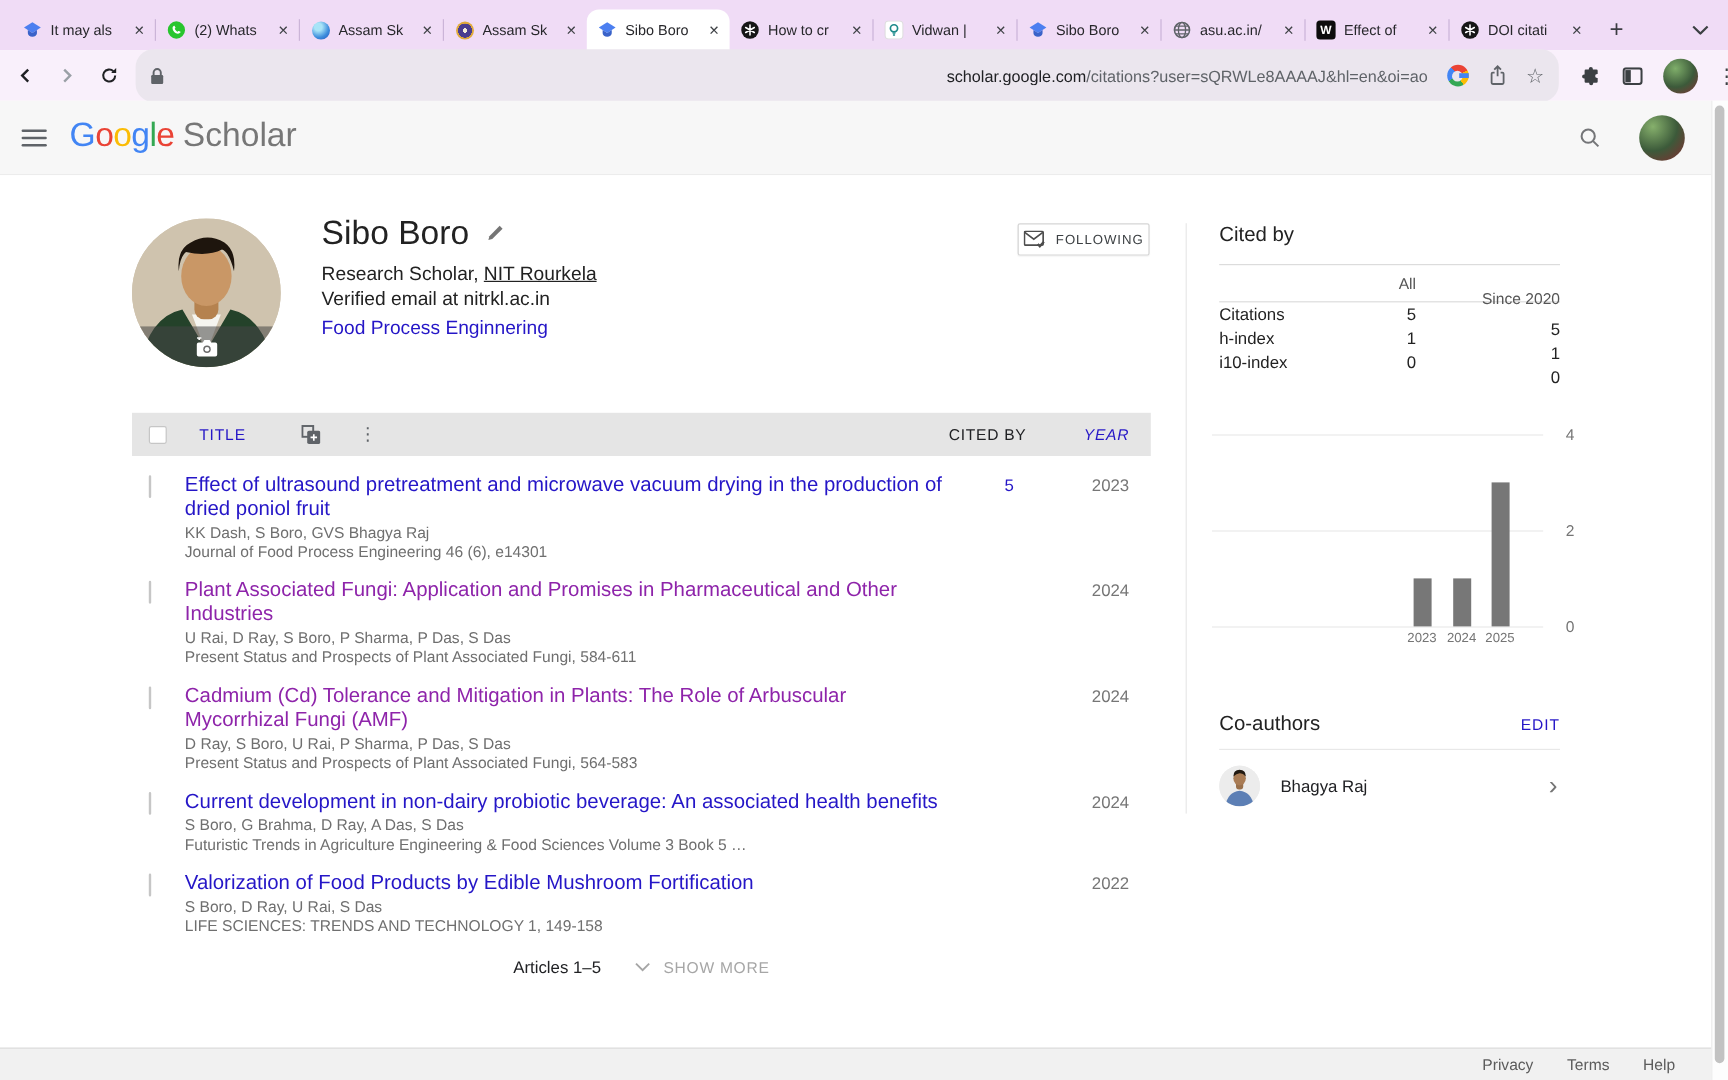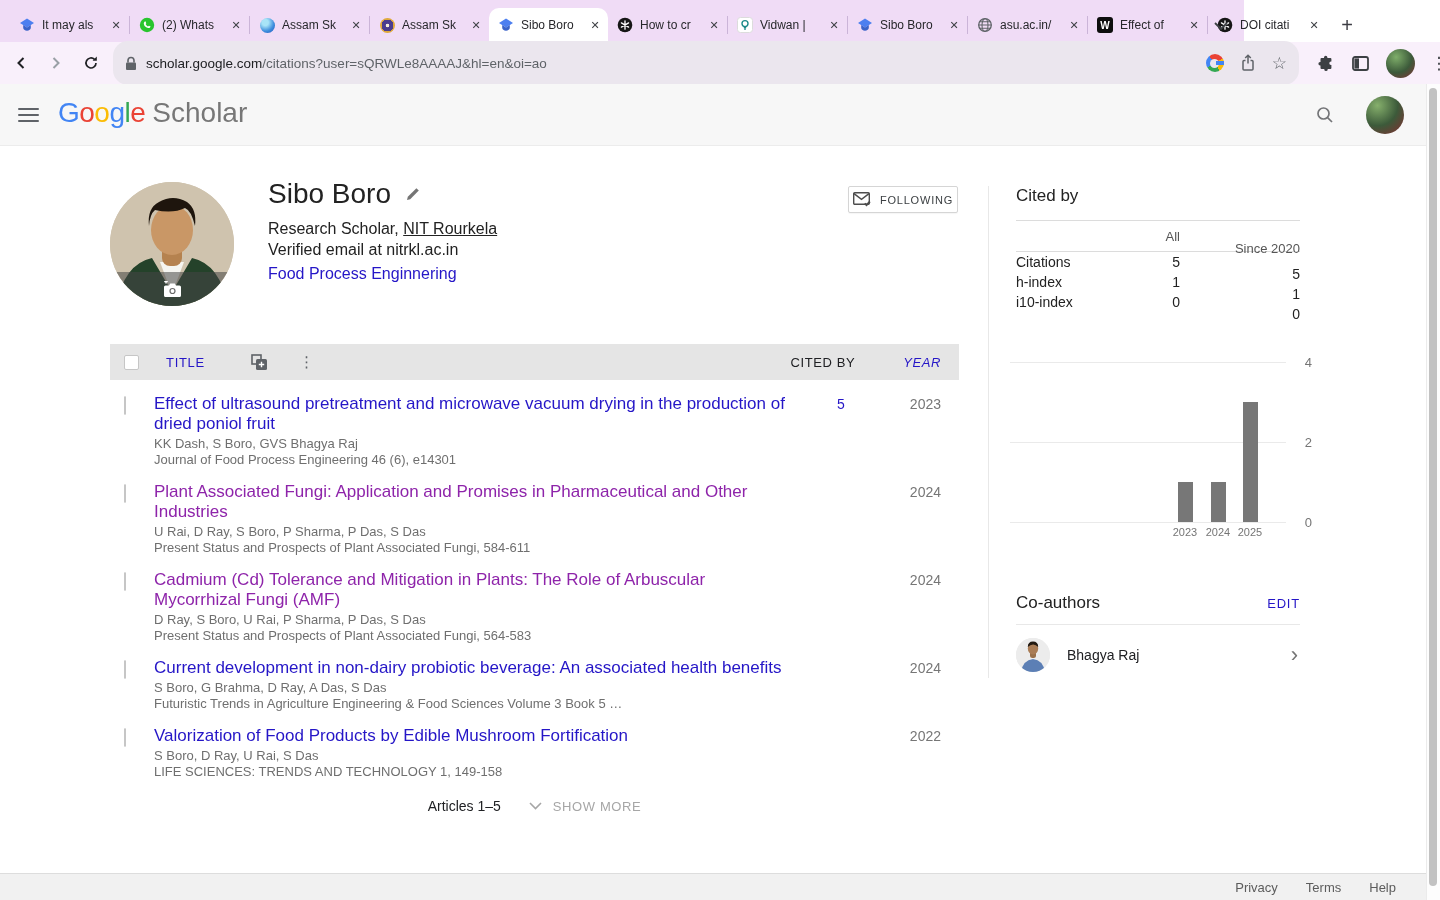--- a/index.html
+++ b/index.html
@@ -1,20 +1,20 @@
 <!DOCTYPE html>
 <html><head>
 <meta charset="utf-8">
 <style>
   html,body{margin:0;padding:0;width:1440px;height:900px;overflow:hidden;
     font-family:"Liberation Sans",sans-serif;background:#fff;}
   .window{position:relative;width:1440px;height:900px;overflow:hidden;}
 
   
-  .tabstrip{position:absolute;left:0;top:0;width:1244px;height:42px;background:#f0dcf6;
+  .tabstrip{position:absolute;left:0;top:0;width:1440px;height:42px;background:#f0dcf6;
     display:flex;align-items:flex-end;padding-left:10px;box-sizing:border-box;}
   .tab{width:119px;height:34px;display:flex;align-items:center;padding:0 5px 0 9px;
     box-sizing:border-box;border-radius:10px 10px 0 0;flex:none;}
   .tab.active{background:#fff;}
   .tfav{width:16px;height:16px;flex:none;display:flex;align-items:center;justify-content:center;}
   .tlabel{flex:1;font-size:12px;color:#27272b;white-space:nowrap;overflow:hidden;margin:0 3px 0 7px;}
   .tclose{width:16px;height:16px;flex:none;display:flex;align-items:center;justify-content:center;
     font-size:11px;color:#3f4246;}
   .tsep{width:1px;height:18px;background:#cbb4d8;margin-bottom:8px;flex:none;}
   .newtab{width:28px;height:28px;margin:0 0 3px 6px;display:flex;align-items:center;
@@ -25,21 +25,21 @@
   .fav-emblem{width:15px;height:15px;border-radius:50%;
     background:radial-gradient(circle,#f3ecd8 0 18%,#4a3d8f 19% 55%,#dfa93c 56% 100%);}
   .fav-word{width:16px;height:16px;background:#0d0d0d;border-radius:3px;color:#fff;
     font-size:10px;font-weight:bold;display:flex;align-items:center;justify-content:center;}
 
   
   .toolbar{position:absolute;left:0;top:42px;width:1440px;height:42px;background:#f9f0fb;
     display:flex;align-items:center;}
   .navbtn{width:28px;height:28px;display:flex;align-items:center;justify-content:center;margin-left:7px;flex:none;}
   .omnibox{height:44px;background:#ebe6ee;border-radius:15px;flex:none;width:1186px;
-    margin-left:8px;display:flex;align-items:center;padding:0 12px;box-sizing:border-box;}
+    margin-left:8px;display:flex;align-items:center;padding:0 12px;box-sizing:border-box;text-align:right;}
   .url{font-size:13.5px;color:#202124;margin-left:9px;flex:1;white-space:nowrap;overflow:hidden;}
   .url .path{color:#5f6368;}
   .obicon{margin-left:16px;display:flex;align-items:center;flex:none;}
   .gicon{width:18px;height:18px;border-radius:50%;position:relative;flex:none;
     background:conic-gradient(from -40deg,#ea4335 0 100deg,#fbbc05 100deg 190deg,#34a853 190deg 280deg,#4285f4 280deg 360deg);}
   .gicon::before{content:"";position:absolute;inset:4.5px;background:#ebe6ee;border-radius:50%;}
   .gicon::after{content:"";position:absolute;right:0;top:7px;width:8px;height:4px;background:#4285f4;}
   .star{font-size:17px;color:#5f6368;line-height:1;}
   .kebab{font-size:17px;color:#3c4043;line-height:1;}
   .chromeavatar{width:29px;height:29px;border-radius:50%;margin-left:12px;flex:none;

